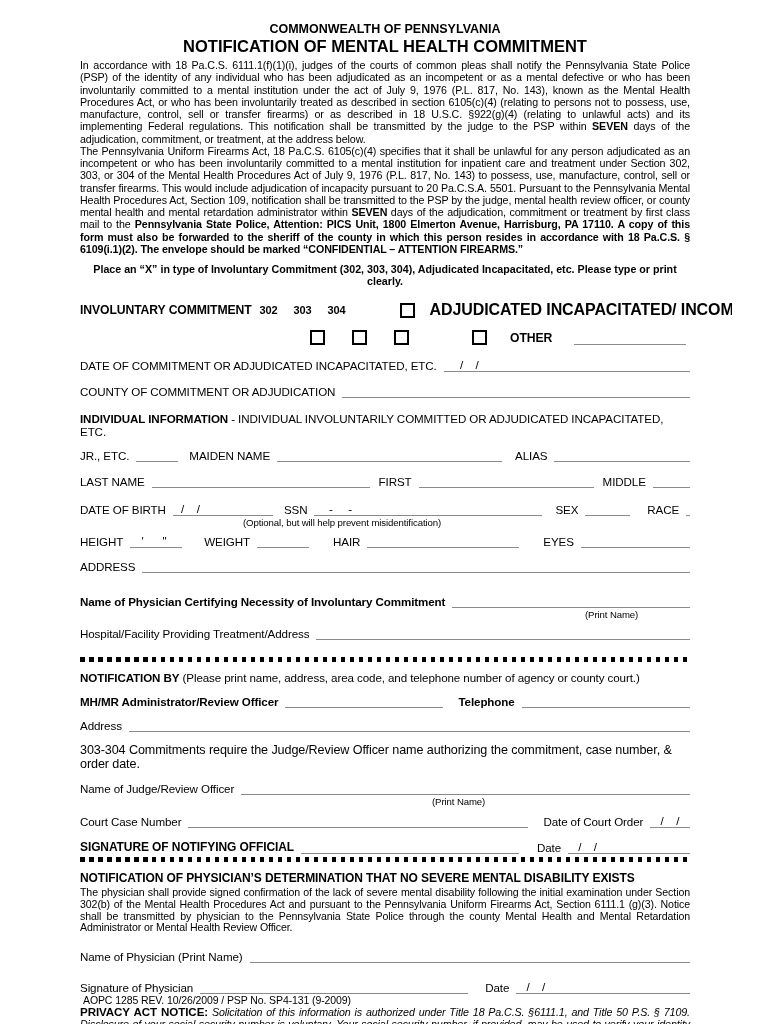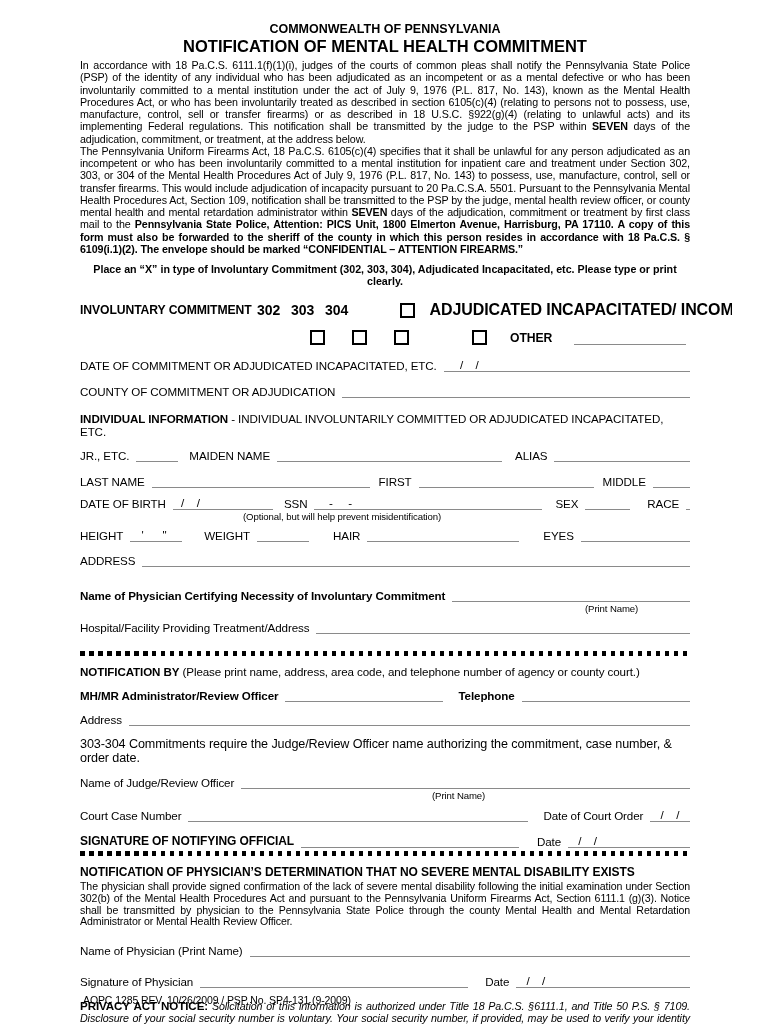--- a/index.html
+++ b/index.html
@@ -14,21 +14,21 @@
   .para { font-size:10.7px; line-height:12.25px; text-align:justify; margin-top:3px; letter-spacing:-0.1px; }
   .para b { letter-spacing:-0.1px; }
   .instruction { text-align:center; font-weight:bold; font-size:10.7px; margin-top:8px; }
   .row { display:flex; align-items:flex-end; font-size:11.6px; letter-spacing:-0.1px; }
   .row .lbl { white-space:pre; }
   .b { font-weight:bold; }
   .fill { border-bottom:1px solid #8a8a8a; height:14px; margin-left:7px; white-space:pre; font-size:11.6px; }
   .grow { flex:1 1 auto; }
   .slash { white-space:pre; padding-left:10px; display:inline-block; }
   .cb { width:15px; height:15px; border:2px solid #000; background:#fff; flex:0 0 auto; }
-  .codecell { width:34px; text-align:center; font-weight:bold; font-size:14px; flex:0 0 auto; display:flex; justify-content:center; align-items:flex-end; }
+  .codecell { width:34px; text-align:center; font-weight:bold; font-size:11px; flex:0 0 auto; display:flex; justify-content:center; align-items:flex-end; }
   .dots { height:5px; background:repeating-linear-gradient(90deg,#000 0 4.5px, transparent 4.5px 9px); }
   .note { font-size:9.6px; letter-spacing:-0.1px; }
   .heading-row { font-size:11.6px; letter-spacing:-0.1px; }
   .req-line { font-size:12.6px; letter-spacing:-0.1px; }
   .body-para { font-size:10.6px; line-height:11.8px; text-align:justify; letter-spacing:-0.1px; }
   .privacy { font-size:10.7px; line-height:12.1px; text-align:justify; letter-spacing:-0.1px; }
   .privacy i { font-style:italic; }
   .footer { font-size:10.5px; letter-spacing:-0.1px; }
 </style>
 </head>
@@ -95,21 +95,21 @@
 
   <div class="row" style="margin-top:12px;">
     <span class="lbl">LAST NAME</span>
     <span class="fill" style="width:218px;"></span>
     <span class="lbl" style="margin-left:9px;">FIRST</span>
     <span class="fill" style="width:175px;"></span>
     <span class="lbl" style="margin-left:9px;">MIDDLE</span>
     <span class="fill grow"></span>
   </div>
 
-  <div class="row" style="margin-top:8px;">
+  <div class="row" style="margin-top:14px;">
     <span class="lbl">DATE OF BIRTH</span>
     <span class="fill" style="width:100px;"><span class="slash" style="padding-left:2px;">  /    /</span></span>
     <span class="lbl" style="margin-left:11px;">SSN</span>
     <span class="fill" style="width:228px;"><span class="slash" style="padding-left:2px;">    -     -</span></span>
     <span class="lbl" style="margin-left:13px;">SEX</span>
     <span class="fill" style="width:45px;"></span>
     <span class="lbl" style="margin-left:17px;">RACE</span>
     <span class="fill grow"></span>
   </div>
 

